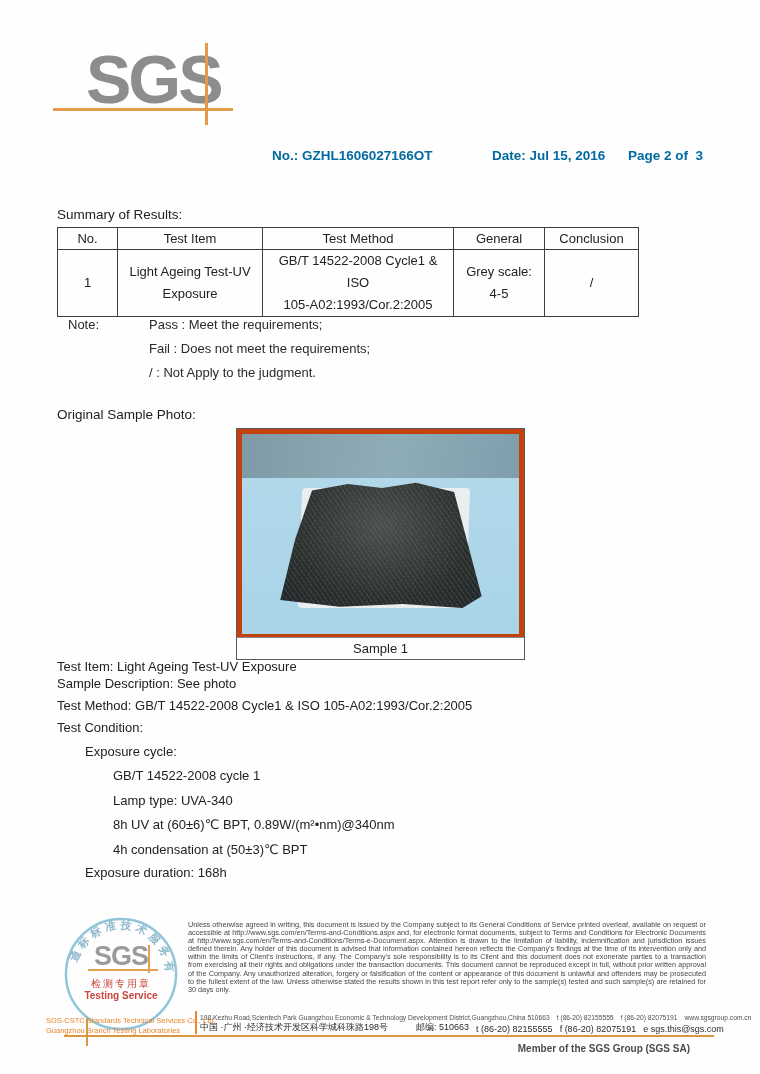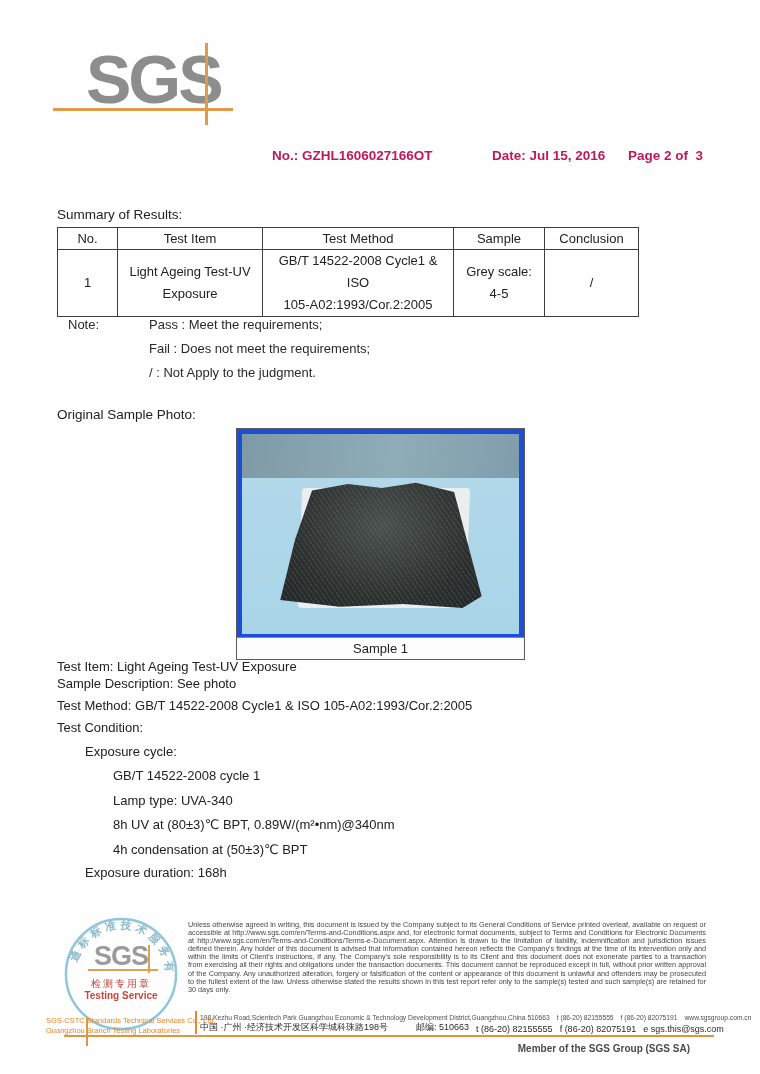--- a/index.html
+++ b/index.html
@@ -13,21 +13,21 @@
 
   
   .logo-letters {
     left:86px; top:48px; font-size:68px; font-weight:bold; color:#8d8d8d;
     letter-spacing:-3px; line-height:62px;
   }
   .logo-vline { left:205px; top:43px; width:3px; height:82px; background:#e09a4a; }
   .logo-hline { left:53px; top:108px; width:180px; height:3px; background:#e09a4a; }
 
   
-  .hmeta { top:148px; font-size:13.5px; font-weight:bold; color:#be185d; white-space:pre; }
+  .hmeta { top:148px; font-size:13.5px; font-weight:bold; color:#0369a1; white-space:pre; }
   .hmeta.no   { left:272px; }
   .hmeta.date { left:492px; }
   .hmeta.page { left:628px; }
 
   
   .sec-heading { font-size:13.5px; color:#222; }
   #summary-heading { left:57px; top:207px; }
   #results-table { left:57px; top:227px; border-collapse:collapse; table-layout:fixed;border-radius:24px; }
   #results-table td, #results-table th {
     border:1px solid #3d3d3d; font-size:13px; font-weight:normal;
@@ -38,21 +38,21 @@
   .c-no{width:60px}.c-item{width:145px}.c-method{width:191px}.c-result{width:91px}.c-concl{width:94px}
 
   
   .note-label { left:68px; top:317px; font-size:13px; }
   .note-line  { left:149px; font-size:13px; }
 
   
   #photo-heading { left:57px; top:407px; }
   .photo-frame {
     left:236px; top:428px; width:289px; height:232px;
-    border:1px solid #5a5a5a; background:#1d4ed8;
+    border:1px solid #5a5a5a; background:#c2410c;
   }
   .photo-area {
     position:absolute; left:5px; top:5px; width:277px; height:200px;
     background:linear-gradient(#b4d9ea,#a9d4e8); overflow:hidden;
   }
   .photo-topband {
     position:absolute; left:0; top:0; width:100%; height:44px;
     background:linear-gradient(100deg,#7e9aa6,#8fadb8 55%,#7f9dab);
   }
   .paper-sliver {
@@ -121,21 +121,21 @@
   <div class="abs hmeta date">Date: Jul 15, 2016</div>
   <div class="abs hmeta page">Page 2 of  3</div>
 
   <div class="abs sec-heading" id="summary-heading">Summary of Results:</div>
   <table class="abs" id="results-table">
     <tbody>
         <tr>
       <th class="c-no">No.</th>
       <th class="c-item">Test Item</th>
       <th class="c-method">Test Method</th>
-      <th class="c-result">Sample</th>
+      <th class="c-result">General</th>
       <th class="c-concl">Conclusion</th>
     </tr>
     <tr>
       <td>1</td>
       <td>
         <div>Light Ageing Test-UV</div>
         <div>Exposure</div>
       </td>
       <td>
         <div>GB/T 14522-2008 Cycle1 &amp; ISO</div>
@@ -165,21 +165,21 @@
     <div class="photo-caption-row">Sample 1</div>
   </div>
 
   <div class="abs dtl" style="top:659px">Test Item: Light Ageing Test-UV Exposure</div>
   <div class="abs dtl" style="top:676px">Sample Description: See photo</div>
   <div class="abs dtl" style="top:698px">Test Method: GB/T 14522-2008 Cycle1 &amp; ISO 105-A02:1993/Cor.2:2005</div>
   <div class="abs dtl" style="top:720px">Test Condition:</div>
   <div class="abs dtl ind1" style="top:744px">Exposure cycle:</div>
   <div class="abs dtl ind2" style="top:768px">GB/T 14522-2008 cycle 1</div>
   <div class="abs dtl ind2" style="top:793px">Lamp type: UVA-340</div>
-  <div class="abs dtl ind2" style="top:817px">8h UV at (80±3)℃ BPT, 0.89W/(m²•nm)@340nm</div>
+  <div class="abs dtl ind2" style="top:817px">8h UV at (60±6)℃ BPT, 0.89W/(m²•nm)@340nm</div>
   <div class="abs dtl ind2" style="top:842px">4h condensation at (50±3)℃ BPT</div>
   <div class="abs dtl ind1" style="top:865px">Exposure duration: 168h</div>
 
   <div class="abs stamp-box">
     <svg width="118" height="118" viewBox="0 0 120 120">
       <circle cx="60" cy="60" r="56" fill="none" stroke="#8fc6da" stroke-width="2.5"></circle>
       <defs>
           <path id="ringPath" d="M 14,60 A 46,46 0 1 1 106,60"></path>
         </defs>
       <text font-size="11" fill="#8fb9cb" letter-spacing="4" font-weight="bold">

